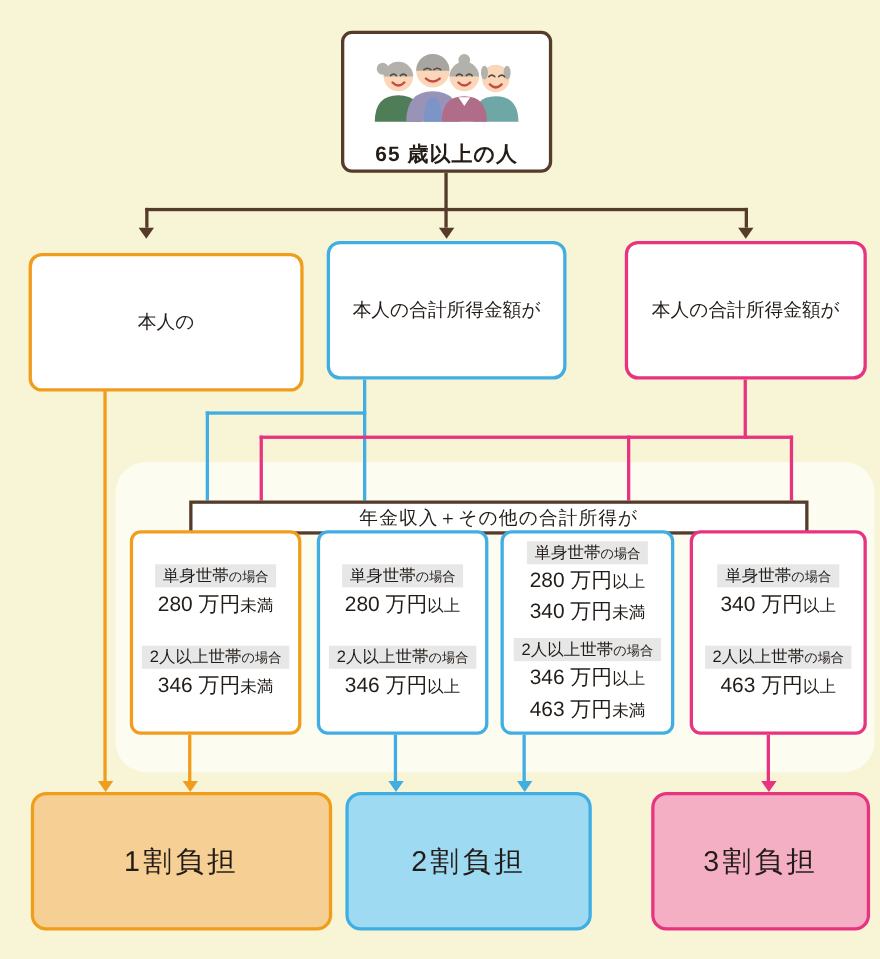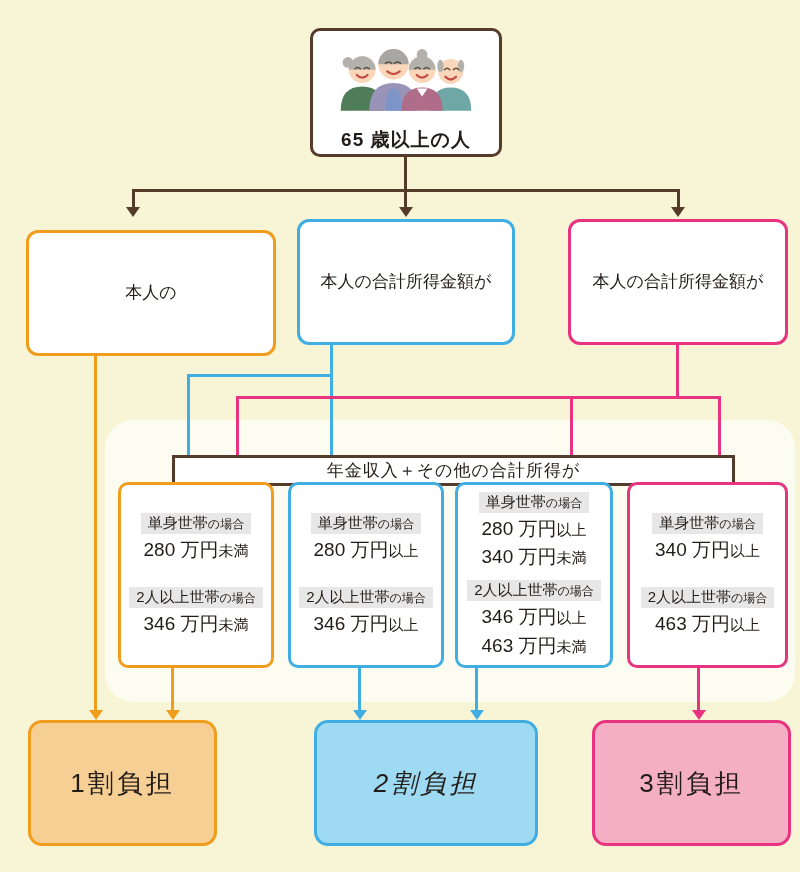--- a/index.html
+++ b/index.html
@@ -187,23 +187,23 @@
     <div class="hh-group">
       <div class="hh-label"><span>単身世帯</span><span class="hh-label-sfx">の場合</span></div>
       <div class="hh-amt-line"><span class="hh-amt">340 万円</span><span class="hh-sfx">以上</span></div>
     </div>
     <div class="hh-group">
       <div class="hh-label"><span>2人以上世帯</span><span class="hh-label-sfx">の場合</span></div>
       <div class="hh-amt-line"><span class="hh-amt">463 万円</span><span class="hh-sfx">以上</span></div>
     </div>
   </div>
 
-  <div class="result r-orange" style="left:28px;width:189px;">
+  <div class="result r-orange" style="left:28px;width:274px;">
     <span>1割負担</span>
   </div>
-  <div class="result r-blue" style="left:314px;width:224px;font-style:italic;">
+  <div class="result r-blue" style="left:314px;width:224px;">
     <span>2割負担</span>
   </div>
   <div class="result r-pink" style="left:592px;width:199px;">
     <span>3割負担</span>
   </div>
 
 </div>
 
 </body></html>

